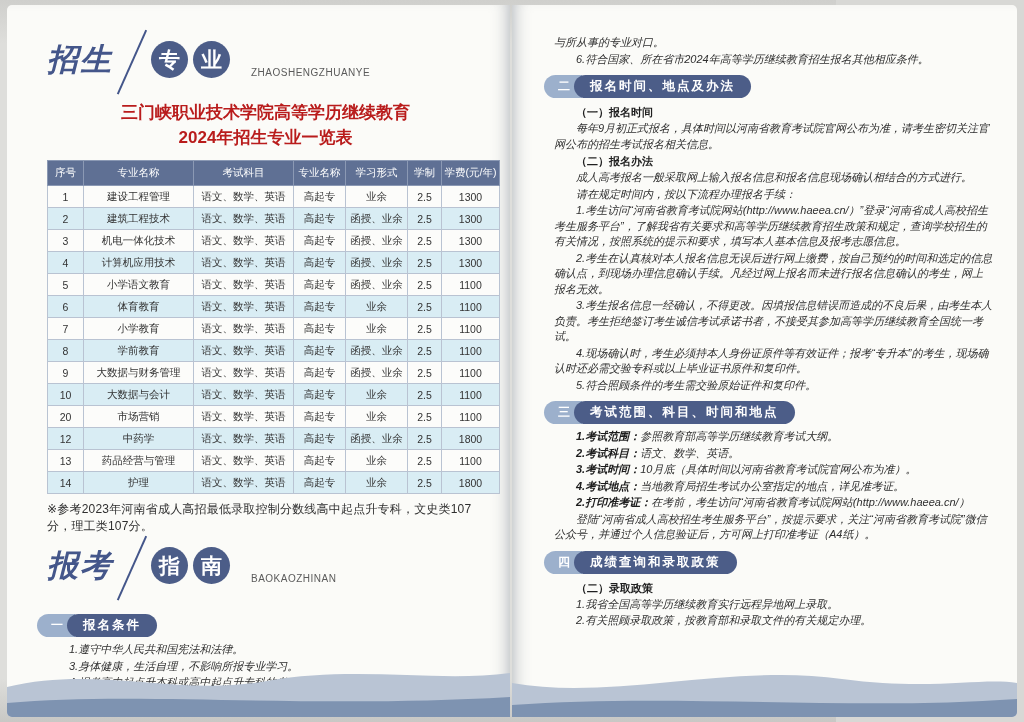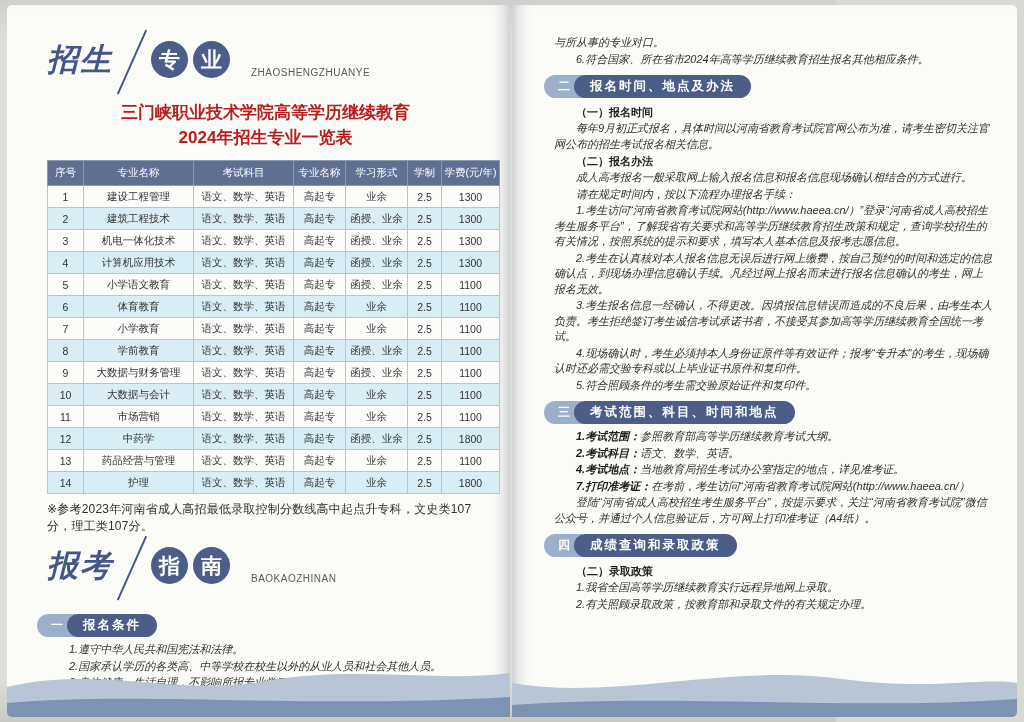--- a/index.html
+++ b/index.html
@@ -185,21 +185,21 @@
             <tr class="alt">
               <td>10</td>
               <td>大数据与会计</td>
               <td>语文、数学、英语</td>
               <td>高起专</td>
               <td>业余</td>
               <td>2.5</td>
               <td>1100</td>
             </tr>
             <tr>
-              <td>11</td>
+              <td>20</td>
               <td>市场营销</td>
               <td>语文、数学、英语</td>
               <td>高起专</td>
               <td>业余</td>
               <td>2.5</td>
               <td>1100</td>
             </tr>
             <tr class="alt">
               <td>12</td>
               <td>中药学</td>
@@ -240,21 +240,20 @@
         <span class="logo-roman">BAOKAOZHINAN</span>
       </div>
 
       <div class="pill">
         <span class="pill-num">一</span>
         <span class="pill-title">报名条件</span>
       </div>
 
       <div class="paras" id="s1-paras">
           <p>1.遵守中华人民共和国宪法和法律。</p>
-          <p>2.国家承认学历的各类高、中等学校在校生以外的从业人员和社会其他人员。</p>
           <p>3.身体健康，生活自理，不影响所报专业学习。</p>
           <p>4.报考高中起点升本科或高中起点升专科的考生应具有高中毕业文化程度。报考专科起点升本科的考生必须是已取得经教育部审定核准的国民教育系列高等学校、高等教育自学考试机构颁发的专科毕业证书、本科结业证书或以上毕业证书的人员。</p>
         </div>
     </div>
 
     <div class="wave">
       <svg viewBox="0 0 503 64" preserveAspectRatio="none">
         <path d="M0,34 C90,12 170,44 260,28 C350,12 430,30 503,20 L503,64 L0,64 Z" fill="#b9c4d4"></path>
         <path d="M0,50 C130,38 300,56 503,44 L503,64 L0,64 Z" fill="#7e93b1"></path>
       </svg>
@@ -291,22 +290,23 @@
         </div>
 
       <div class="pill">
         <span class="pill-num">三</span>
         <span class="pill-title">考试范围、科目、时间和地点</span>
       </div>
 
       <div class="paras" id="s3-paras">
           <p><b>1.考试范围：</b><span>参照教育部高等学历继续教育考试大纲。</span></p>
           <p><b>2.考试科目：</b><span>语文、数学、英语。</span></p>
+          <p><b>3.考试时间：</b><span>10月底（具体时间以河南省教育考试院官网公布为准）。</span></p>
           <p><b>4.考试地点：</b><span>当地教育局招生考试办公室指定的地点，详见准考证。</span></p>
-          <p><b>7.打印准考证：</b><span>在考前，考生访问“河南省教育考试院网站(http://www.haeea.cn/）</span></p>
+          <p><b>2.打印准考证：</b><span>在考前，考生访问“河南省教育考试院网站(http://www.haeea.cn/）</span></p>
           <p>登陆“河南省成人高校招生考生服务平台”，按提示要求，关注“河南省教育考试院”微信公众号，并通过个人信息验证后，方可网上打印准考证（A4纸）。</p>
         </div>
 
       <div class="pill">
         <span class="pill-num">四</span>
         <span class="pill-title">成绩查询和录取政策</span>
       </div>
 
 
       <div class="subhead">（二）录取政策</div>

